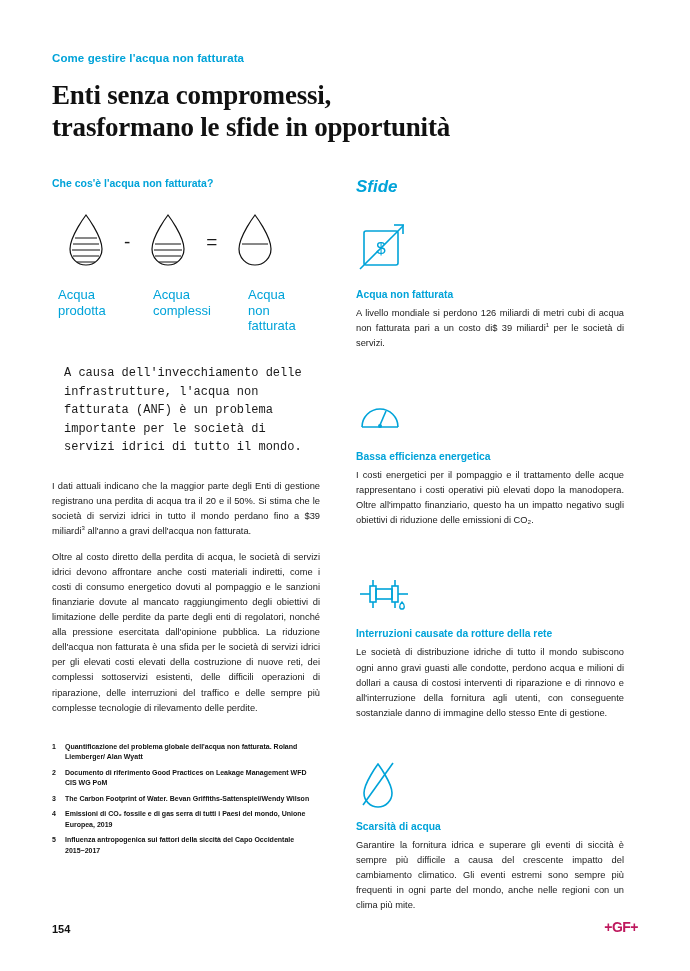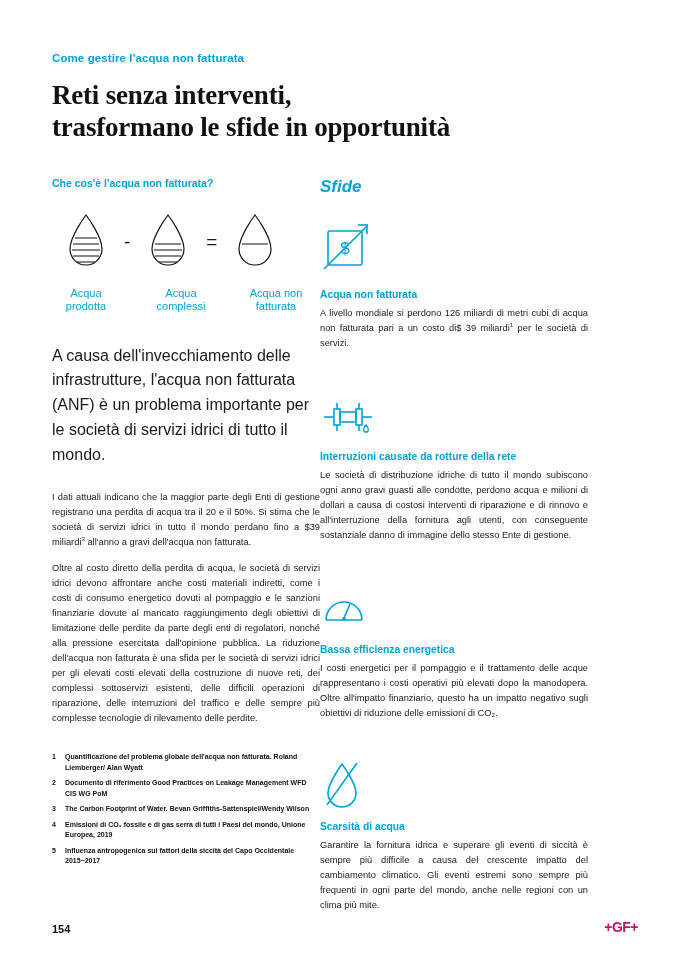--- a/index.html
+++ b/index.html
@@ -36,20 +36,21 @@
     font-weight: bold;
     line-height: 1.17;
     color: #111;
     margin: 0 0 34px 0;
     letter-spacing: -0.2px;
   }
   .title .line { display: block; }
 
   .columns {
     display: flex;
+    gap: 36px;
   }
   .col-left { width: 268px; }
   .col-right { width: 268px; }
 
   .section-head {
     color: #00a3d9;
     font-size: 10.5px;
     font-weight: bold;
     margin: 0 0 10px 0;
   }
@@ -62,24 +63,25 @@
   }
   p.body {
     font-size: 9.3px;
     line-height: 1.62;
     margin: 0 0 11px 0;
     text-align: justify;
     color: #1a1a1a;
   }
   p.body.last { margin-bottom: 0; }
   .lead {
-    font-size: 16px;
+    font-size: 12px;
     line-height: 1.55;
-    margin: 0 0 22px 0;
+    margin: 0 0 22px 12px;
     color: #1a1a1a;
+    font-family: Liberation Mono, monospace;
   }
 
   
   .diagram {
     display: flex;
     align-items: center;
     justify-content: flex-start;
     gap: 10px;
     margin: 22px 0 8px 6px;
     height: 68px;
@@ -91,22 +93,21 @@
     font-weight: 500;
     padding-bottom: 6px;
   }
   .drop-labels {
     display: flex;
     gap: 10px;
     margin: 6px 0 0 6px;
   }
   .drop-label {
     width: 56px;
-    text-align: center;
-    font-size: 11px;
+    font-size: 13px;
     color: #00a3d9;
     line-height: 1.2;
   }
   .drop-label.spacer { width: 19px; }
 
   
   .icon-block { margin-bottom: 26px; }
   .icon-holder {
     height: 62px;
     display: flex;
@@ -164,21 +165,21 @@
   sup { font-size: 0.65em; vertical-align: super; line-height: 0; }
 </style>
 </head>
 <body>
 
 <div class="page">
 
   <div class="eyebrow">Come gestire l'acqua non fatturata</div>
 
   <h1 class="title">
-    <span class="line">Reti senza interventi,</span>
+    <span class="line">Enti senza compromessi,</span>
     <span class="line">trasformano le sfide in opportunità</span>
   </h1>
 
   <div class="columns">
 
     <div class="col-left">
 
       <div class="section-head">Che cos'è l'acqua non fatturata?</div>
 
       <div class="diagram">
@@ -264,20 +265,33 @@
             <text x="25" y="33" font-size="17" fill="#00a3d9" text-anchor="middle" font-family="Liberation Sans, sans-serif">$</text>
             <line x1="4" y1="48" x2="47" y2="5" stroke="#00a3d9" stroke-width="1.6"></line>
             <line x1="38" y1="4" x2="48" y2="4" stroke="#00a3d9" stroke-width="1.6"></line>
             <line x1="47" y1="4" x2="47" y2="13" stroke="#00a3d9" stroke-width="1.6"></line>
           </svg>
         </div>
         <div class="icon-title">Acqua non fatturata</div>
         <p class="body">
           <span>A livello mondiale si perdono 126 miliardi di metri cubi di acqua non fatturata pari a un costo di$ 39 miliardi</span><sup>1</sup><span> per le società di servizi.</span>
         </p>
+      </div>
+
+      <div class="icon-block">
+        <div class="icon-holder">
+          <svg width="48" height="44" viewBox="0 0 48 44">
+            <path d="M6 32 A18 18 0 1 1 42 32" fill="none" stroke="#00a3d9" stroke-width="1.6"></path>
+            <line x1="6" y1="32" x2="42" y2="32" stroke="#00a3d9" stroke-width="1.6"></line>
+            <path d="M24 30 L30 16" fill="none" stroke="#00a3d9" stroke-width="1.6"></path>
+            <circle cx="24" cy="31" r="2" fill="#00a3d9"></circle>
+          </svg>
+        </div>
+        <div class="icon-title">Bassa efficienza energetica</div>
+        <p class="body">I costi energetici per il pompaggio e il trattamento delle acque rappresentano i costi operativi più elevati dopo la manodopera. Oltre all'impatto finanziario, questo ha un impatto negativo sugli obiettivi di riduzione delle emissioni di CO₂.</p>
       </div>
 
       <div class="icon-block">
         <div class="icon-holder">
           <svg width="56" height="44" viewBox="0 0 56 44">
             <line x1="4" y1="22" x2="14" y2="22" stroke="#00a3d9" stroke-width="1.6"></line>
             <rect x="14" y="14" width="6" height="16" fill="none" stroke="#00a3d9" stroke-width="1.6"></rect>
             <rect x="20" y="17" width="16" height="10" fill="none" stroke="#00a3d9" stroke-width="1.6"></rect>
             <rect x="36" y="14" width="6" height="16" fill="none" stroke="#00a3d9" stroke-width="1.6"></rect>
             <line x1="42" y1="22" x2="52" y2="22" stroke="#00a3d9" stroke-width="1.6"></line>
@@ -287,33 +301,20 @@
             <line x1="39" y1="30" x2="39" y2="36" stroke="#00a3d9" stroke-width="1.6"></line>
             <path d="M46 30 C43 33 43 37 46 37 C49 37 49 33 46 30 Z" fill="none" stroke="#00a3d9" stroke-width="1.4"></path>
           </svg>
         </div>
         <div class="icon-title">Interruzioni causate da rotture della rete</div>
         <p class="body">Le società di distribuzione idriche di tutto il mondo subiscono ogni anno gravi guasti alle condotte, perdono acqua e milioni di dollari a causa di costosi interventi di riparazione e di rinnovo e all'interruzione della fornitura agli utenti, con conseguente sostanziale danno di immagine dello stesso Ente di gestione.</p>
       </div>
 
       <div class="icon-block">
         <div class="icon-holder">
-          <svg width="48" height="44" viewBox="0 0 48 44">
-            <path d="M6 32 A18 18 0 1 1 42 32" fill="none" stroke="#00a3d9" stroke-width="1.6"></path>
-            <line x1="6" y1="32" x2="42" y2="32" stroke="#00a3d9" stroke-width="1.6"></line>
-            <path d="M24 30 L30 16" fill="none" stroke="#00a3d9" stroke-width="1.6"></path>
-            <circle cx="24" cy="31" r="2" fill="#00a3d9"></circle>
-          </svg>
-        </div>
-        <div class="icon-title">Bassa efficienza energetica</div>
-        <p class="body">I costi energetici per il pompaggio e il trattamento delle acque rappresentano i costi operativi più elevati dopo la manodopera. Oltre all'impatto finanziario, questo ha un impatto negativo sugli obiettivi di riduzione delle emissioni di CO₂.</p>
-      </div>
-
-      <div class="icon-block">
-        <div class="icon-holder">
           <svg width="44" height="50" viewBox="0 0 44 50">
             <path d="M22 5 C22 5 8 24 8 34 A14 14 0 0 0 36 34 C36 24 22 5 22 5 Z" fill="none" stroke="#00a3d9" stroke-width="1.6"></path>
             <line x1="7" y1="46" x2="37" y2="4" stroke="#00a3d9" stroke-width="1.6"></line>
           </svg>
         </div>
         <div class="icon-title">Scarsità di acqua</div>
         <p class="body last">Garantire la fornitura idrica e superare gli eventi di siccità è sempre più difficile a causa del crescente impatto del cambiamento climatico. Gli eventi estremi sono sempre più frequenti in ogni parte del mondo, anche nelle regioni con un clima più mite.</p>
       </div>
 
     </div>

